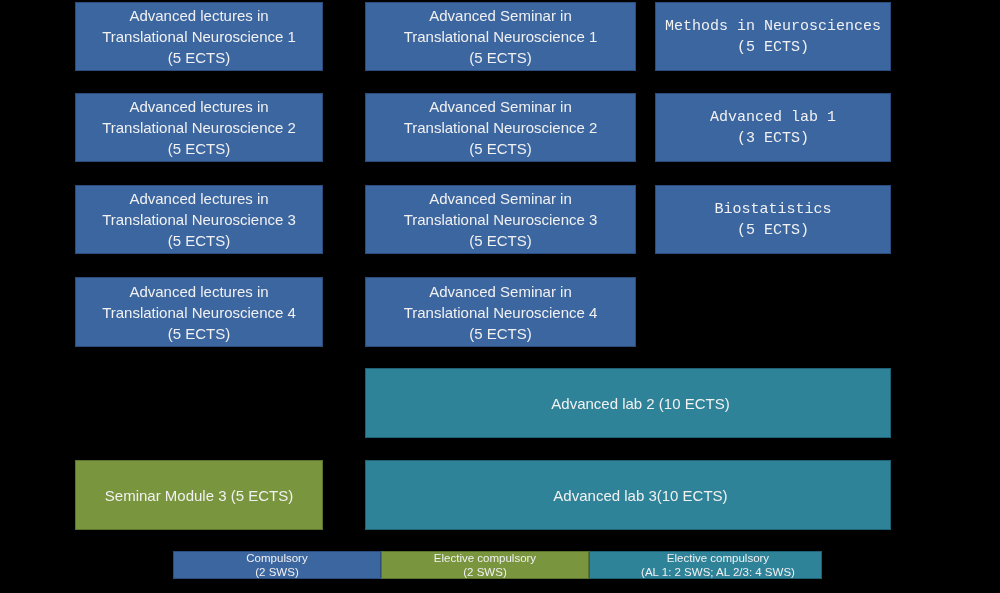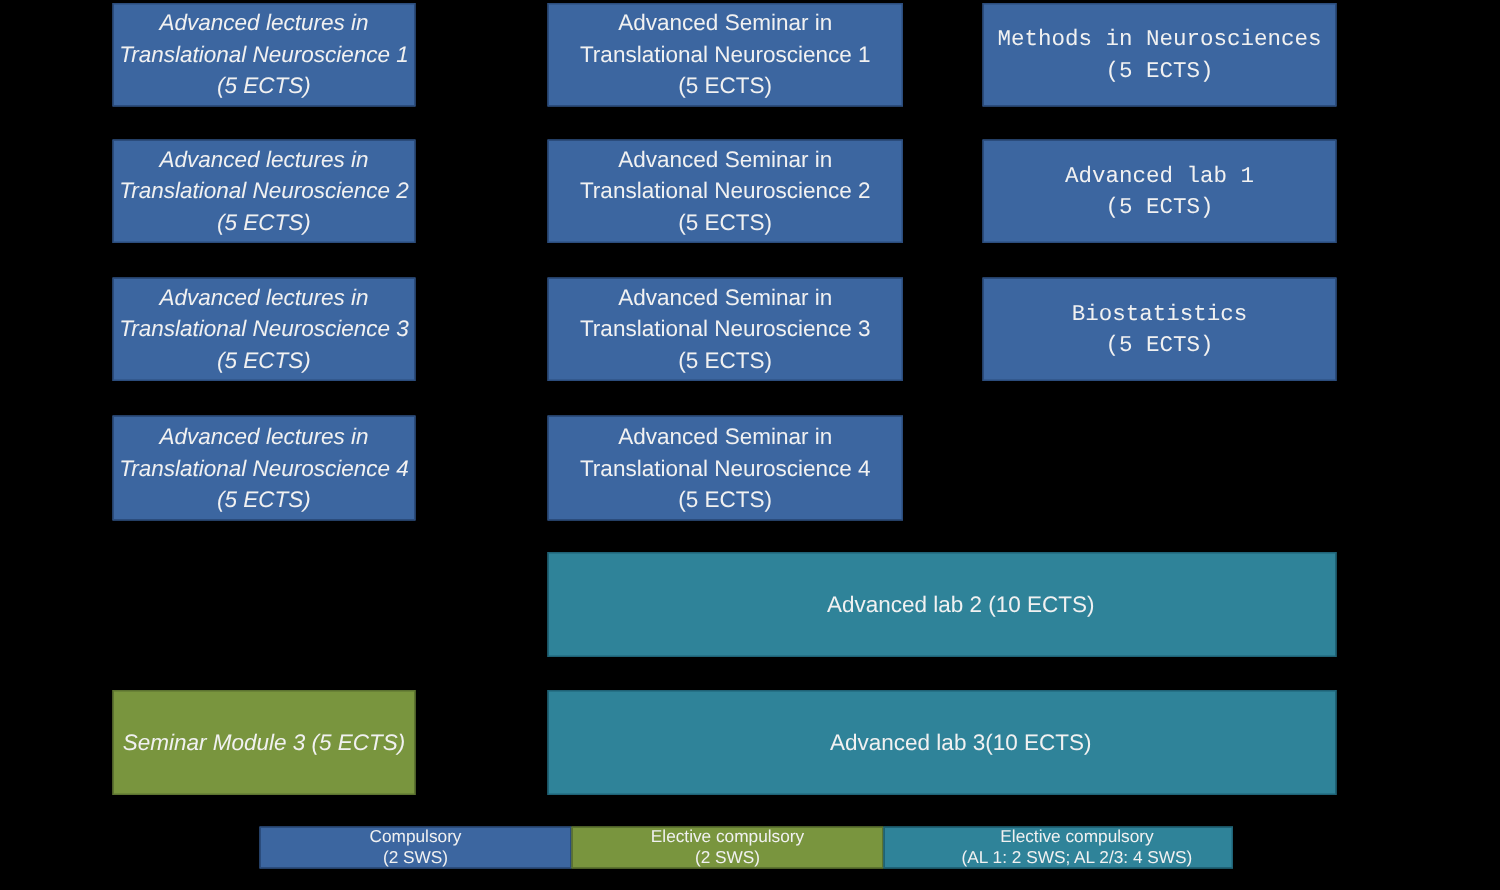--- a/index.html
+++ b/index.html
@@ -38,22 +38,22 @@
   .cat-elective-seminar {
     background: var(--elective-seminar-fill, #79953E);
     border: 1.5px solid var(--elective-seminar-border, #5C7330);
   }
   .cat-elective-lab {
     background: var(--elective-lab-fill, #2F8399);
     border: 1.5px solid var(--elective-lab-border, #1F6276);
     padding-left: 25px;
   }
   
-  .c1 { left: 75px;  width: 202px; font-style: italic; }
-  .c2 { left: 365px; width: 237px; }
+  .c1 { left: 75px;  width: 248px; }
+  .c2 { left: 365px; width: 271px; }
   .c3 { left: 655px; width: 236px; font-family: Liberation Mono, monospace; }
   .cwide { left: 365px; width: 526px; }
   .r1 { top: 2px;   height: 69px; }
   .r2 { top: 93px;  height: 69px; }
   .r3 { top: 185px; height: 69px; }
   .r4 { top: 277px; height: 70px; }
   .r5 { top: 368px; height: 70px; }
   .r6 { top: 460px; height: 70px; justify-content: flex-end; }
   
   .legend {
@@ -106,21 +106,21 @@
 Translational Neuroscience 2
 (5 ECTS)</span>
   </div>
   <div class="box cat-compulsory c2 r2">
     <span>Advanced Seminar in
 Translational Neuroscience 2
 (5 ECTS)</span>
   </div>
   <div class="box cat-compulsory c3 r2">
     <span>Advanced lab 1
-(5 ECTS)</span>
+(3 ECTS)</span>
   </div>
 
   <div class="box cat-compulsory c1 r3">
     <span>Advanced lectures in
 Translational Neuroscience 3
 (5 ECTS)</span>
   </div>
   <div class="box cat-compulsory c2 r3">
     <span>Advanced Seminar in
 Translational Neuroscience 3

